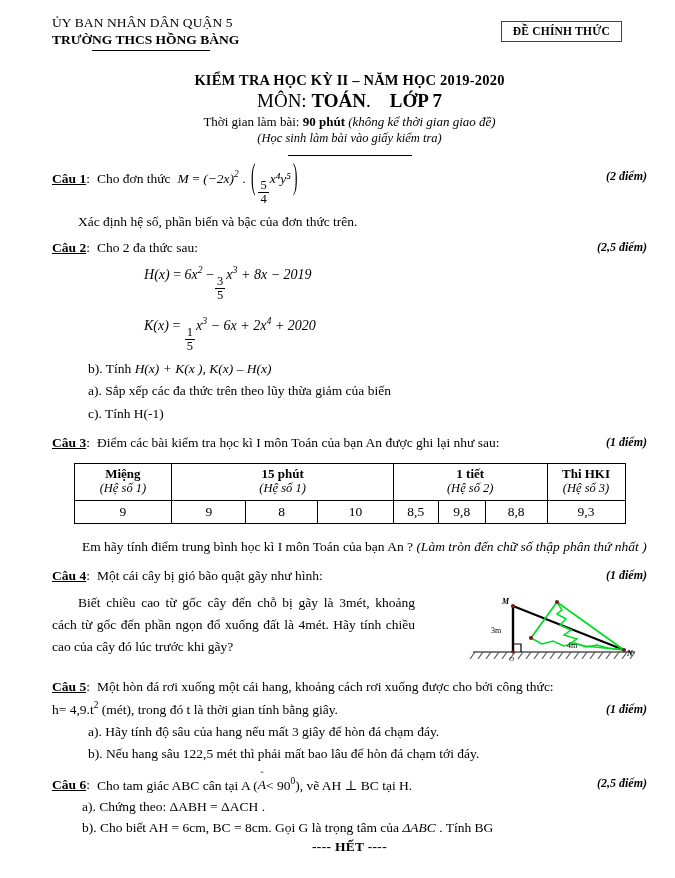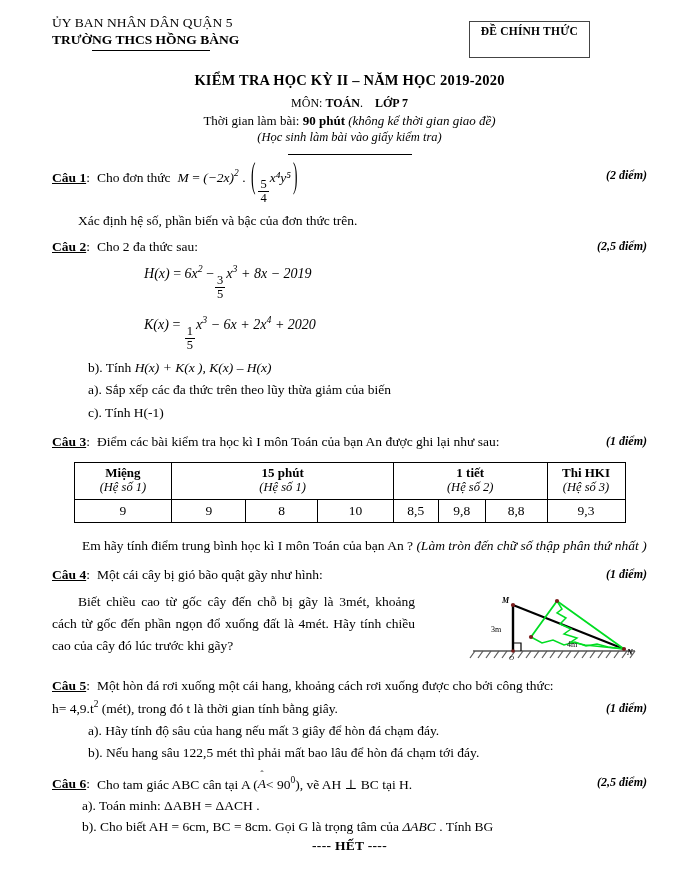--- a/index.html
+++ b/index.html
@@ -14,29 +14,29 @@
   }
   .page { position: relative; width:675px; height:878px; padding: 14px 28px 0 52px; }
 
   
   .hdr { position: relative; height: 52px; }
   .hdr-left { font-size: 13.5px; line-height: 17px; }
   .hdr-left .l1 { letter-spacing: .1px; }
   .hdr-left .l2 { font-weight: bold; }
   .hdr-rule { width: 118px; height: 1.4px; background:#000; margin-left: 40px; margin-top: 2px; }
   .official-box {
-    position:absolute; right: 57px; top: 7px;
-    border: 1.4px solid #444; padding: 3px 11px 20px 11px;
+    position:absolute; right: 25px; top: 7px;
+    border: 1.4px solid #444; padding: 3px 11px 4px 11px;
     font-size: 11.5px; font-weight: bold; letter-spacing:.2px;
   }
 
   
   .title { text-align:center; margin-top: 6px; }
   .title .t1 { font-size: 14.5px; font-weight:bold; letter-spacing:.2px; }
-  .title .t2 { font-size: 12px; margin-top: 7px; }
+  .title .t2 { font-size: 19px; margin-top: 1px; }
   .title .t2 b { font-weight:bold; }
   .title .t3 { font-size: 13px; margin-top: 2px; }
   .title .t3 b { font-weight: bold; }
   .title .t3 i, .title .t4 { font-style: italic; margin-top: 48px; }
   .title .t4 { font-size: 12.5px; margin-top: 1px; }
   .title-rule { width: 124px; height:1.4px; background:#000; margin: 9px auto 0 auto; }
 
   
   .content { margin-top: 14px; font-size: 13.5px; line-height: 1.0; }
   .q { position:relative; margin-top: 13px; }
@@ -299,21 +299,21 @@
 
     <div class="q" style="margin-top:16px;">
       <div class="pts">(2,5 điểm)</div>
       <div class="q-head">
         <span class="q-label">Câu 6</span>
           <span class="q-colon">:</span>
         <span class="q-text">
           <span>Cho tam giác ABC cân tại A (</span><span style="position:relative; display:inline-block;"><span style="position:absolute; left:50%; transform:translateX(-50%); top:-7px; font-size:9px;">̂</span><i>A</i></span><span>&lt; 90</span><sup style="font-style:normal;">0</sup><span>), vẽ  AH ⊥ BC  tại H.</span>
         </span>
       </div>
-      <div class="sub" style="margin-left:30px; margin-top:8px;">a).  Toán minh:  ΔABH = ΔACH .</div>
+      <div class="sub" style="margin-left:30px; margin-top:8px;">a).  Chứng theo:  ΔABH = ΔACH .</div>
       <div class="sub" style="margin-left:30px; margin-top:8px;">
         <span>b).  Cho biết AH = 6cm, BC = 8cm. Gọi G là trọng tâm của </span><i>ΔABC</i><span> . Tính BG</span>
       </div>
     </div>
 
     <div class="foot">---- HẾT ----</div>
 
   </div>
 </div>
 

